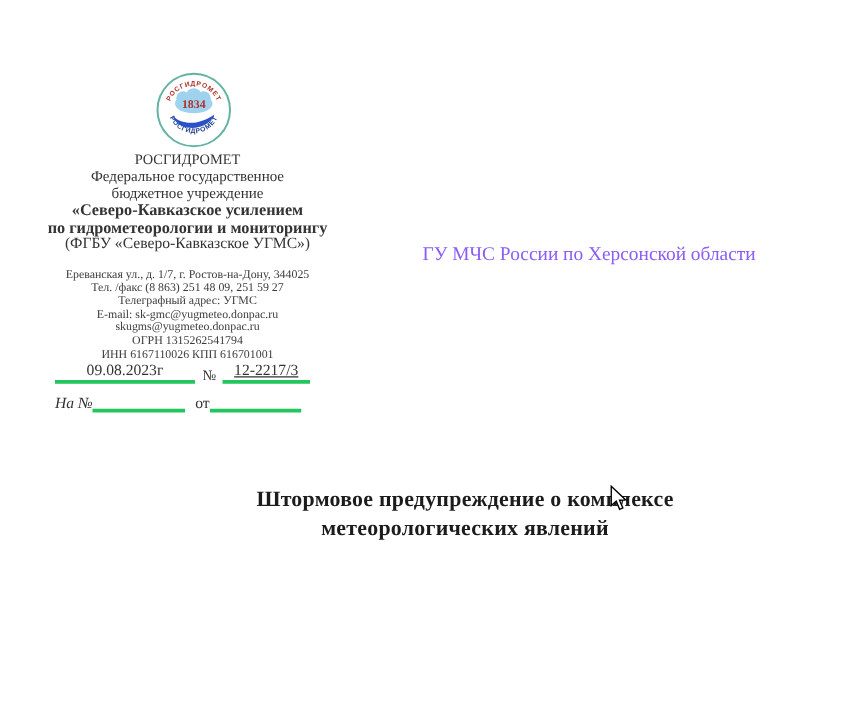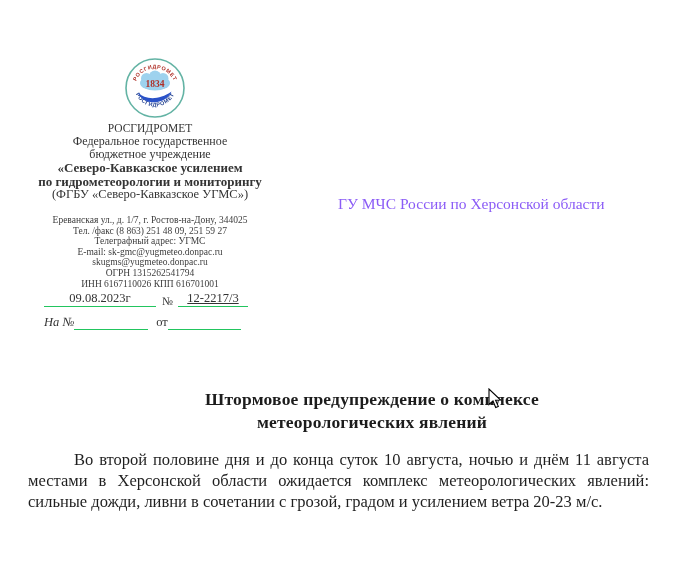--- a/index.html
+++ b/index.html
@@ -75,21 +75,21 @@
     height: 16px;
   }
   .doc-meta .row2 {
     display: flex;
     align-items: flex-end;
     height: 16px;
     margin-top: 7px;
   }
   .u-seg {
     display: inline-block;
-    border-bottom: 1px solid #22c55e;
+    border-bottom: 3px solid #22c55e;
     text-align: center;
   }
   .u-date { width: 112px; }
   .u-num  { width: 70px; text-decoration: underline; }
   .u-blank1 { width: 74px; }
   .u-blank2 { width: 73px; }
   .num-sign { margin: 0 5px 0 6px; font-size: 11.5px; }
   .ref-label { margin-right: 0; font-style: italic; }
   .ref-from  { margin-left: 8px; }
 
@@ -197,19 +197,18 @@
     </div>
   </div>
 
   <div class="addressee">ГУ МЧС России по Херсонской области</div>
 
   <div class="doc-title">
     <div>Штормовое предупреждение о комплексе</div>
     <div>метеорологических явлений</div>
   </div>
 
-  <div class="body-text">Во второй половине дня и до конца суток 10 августа, ночью и днём 11 августа местами в Херсонской области ожидается комплекс метеорологических явлений: сильные дожди, ливни в сочетании с грозой, градом и усилением ветра 20-23 м/с.</div>
 
   <svg class="cursor" viewBox="0 0 15 22">
     <path d="M 1,1 L 1,16.5 L 5,13 L 7.7,19.5 L 10.3,18.4 L 7.6,12.2 L 12.6,12 Z" fill="#ffffff" stroke="#000000" stroke-width="1.1" stroke-linejoin="miter"></path>
   </svg>
 
 </div>
 
 </body></html>

